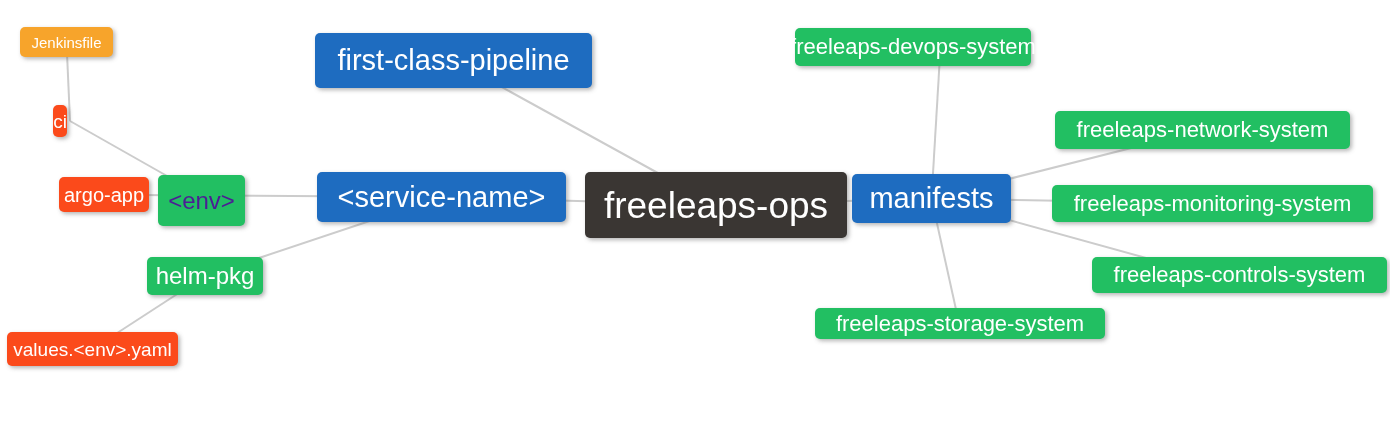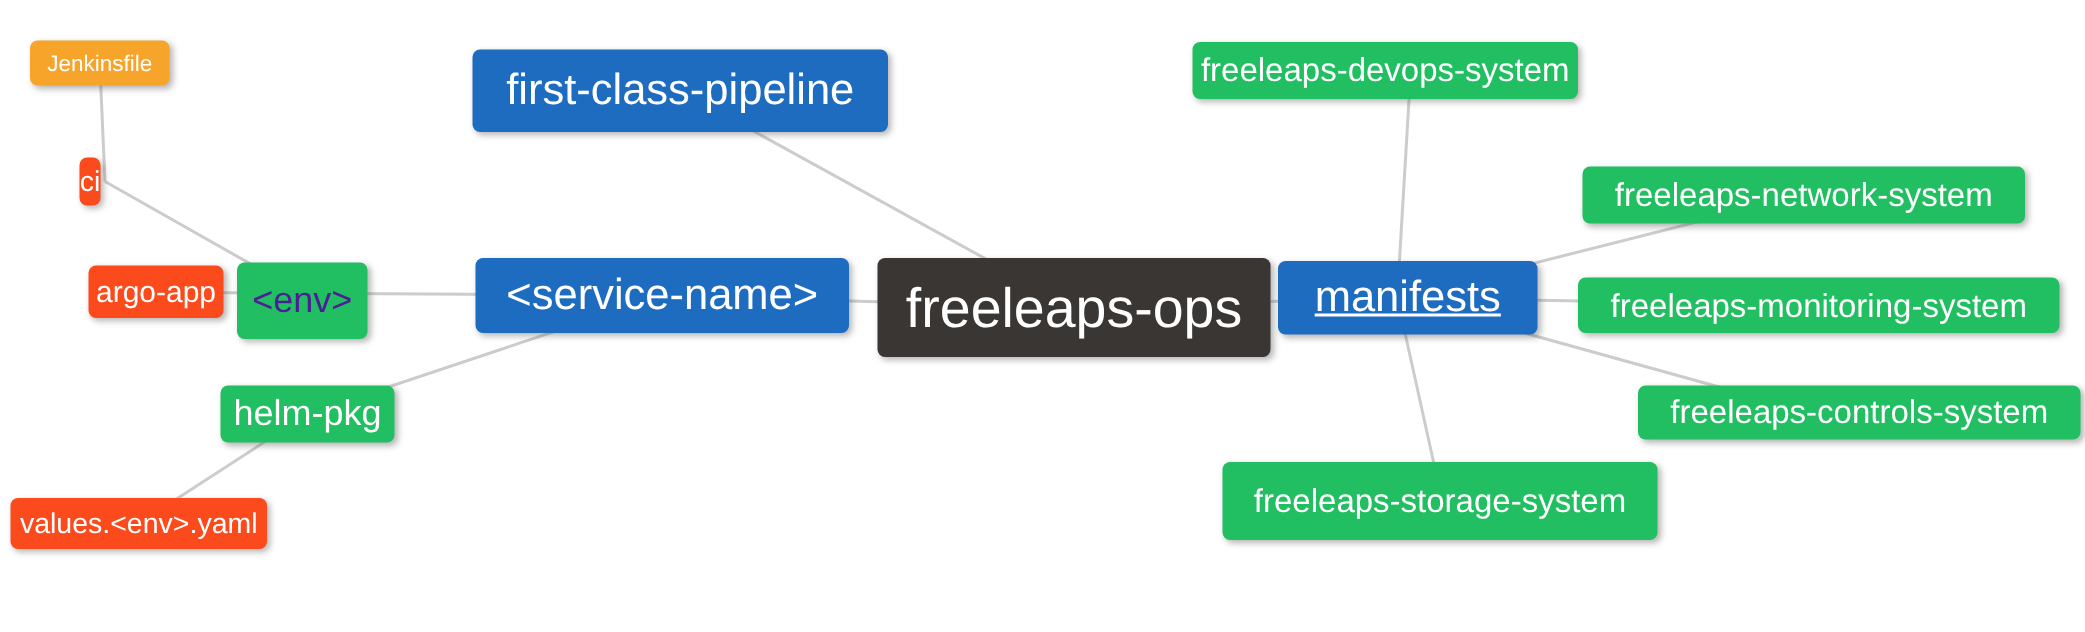--- a/index.html
+++ b/index.html
@@ -62,19 +62,19 @@
     </svg>
 <div class="node" style="left: 20px; top: 27px; width: 93px; height: 30px; font-size: 15px; background: rgb(247, 164, 43); color: rgb(255, 255, 255);">Jenkinsfile</div>
     <div class="node" style="left: 53px; top: 105px; width: 14px; height: 32px; font-size: 19px; background: rgb(251, 74, 27); color: rgb(255, 255, 255);">ci</div>
     <div class="node" style="left: 32px; top: 177px; width: 90px; height: 35px; font-size: 20px; background: rgb(251, 74, 27); color: rgb(255, 255, 255); margin-left: 27px;">argo-app</div>
     <div class="node" style="left: 158px; top: 175px; width: 87px; height: 51px; font-size: 24px; background: rgb(34, 191, 98); color: #4c1d95;">&lt;env&gt;</div>
     <div class="node" style="left: 147px; top: 257px; width: 116px; height: 38px; font-size: 24px; background: rgb(34, 191, 98); color: rgb(255, 255, 255);">helm-pkg</div>
     <div class="node" style="left: 7px; top: 332px; width: 171px; height: 34px; font-size: 19px; background: rgb(251, 74, 27); color: rgb(255, 255, 255);">values.&lt;env&gt;.yaml</div>
     <div class="node" style="left: 315px; top: 33px; width: 277px; height: 55px; font-size: 29px; background: rgb(30, 108, 192); color: rgb(255, 255, 255);">first-class-pipeline</div>
     <div class="node" style="left: 317px; top: 172px; width: 249px; height: 50px; font-size: 29px; background: rgb(30, 108, 192); color: rgb(255, 255, 255);">&lt;service-name&gt;</div>
     <div class="node" style="left: 585px; top: 172px; width: 262px; height: 66px; font-size: 37px; background: rgb(58, 54, 51); color: rgb(255, 255, 255);">freeleaps-ops</div>
-    <div class="node" style="left: 852px; top: 174px; width: 173px; height: 49px; font-size: 29px; background: rgb(30, 108, 192); color: rgb(255, 255, 255); text-decoration: underline;">manifests</div>
-    <div class="node" style="left: 795px; top: 28px; width: 257px; height: 38px; font-size: 22px; background: rgb(34, 191, 98); color: rgb(255, 255, 255);">freeleaps-devops-system</div>
+    <div class="node" style="left: 852px; top: 174px; width: 159px; height: 49px; font-size: 29px; background: rgb(30, 108, 192); color: rgb(255, 255, 255);">manifests</div>
+    <div class="node" style="left: 795px; top: 28px; width: 236px; height: 38px; font-size: 22px; background: rgb(34, 191, 98); color: rgb(255, 255, 255);">freeleaps-devops-system</div>
     <div class="node" style="left: 1052px; top: 185px; width: 321px; height: 37px; font-size: 22px; background: rgb(34, 191, 98); color: rgb(255, 255, 255);">freeleaps-monitoring-system</div>
     <div class="node" style="left: 1055px; top: 111px; width: 295px; height: 38px; font-size: 22px; background: rgb(34, 191, 98); color: rgb(255, 255, 255);">freeleaps-network-system</div>
     <div class="node" style="left: 1092px; top: 257px; width: 295px; height: 36px; font-size: 22px; background: rgb(34, 191, 98); color: rgb(255, 255, 255);">freeleaps-controls-system</div>
-    <div class="node" style="left: 815px; top: 308px; width: 290px; height: 52px; font-size: 22px; background: rgb(34, 191, 98); color: rgb(255, 255, 255);">freeleaps-storage-system</div>
+    <div class="node" style="left: 815px; top: 308px; width: 290px; height: 31px; font-size: 22px; background: rgb(34, 191, 98); color: rgb(255, 255, 255);">freeleaps-storage-system</div>
   </div>
 
 </body></html>

